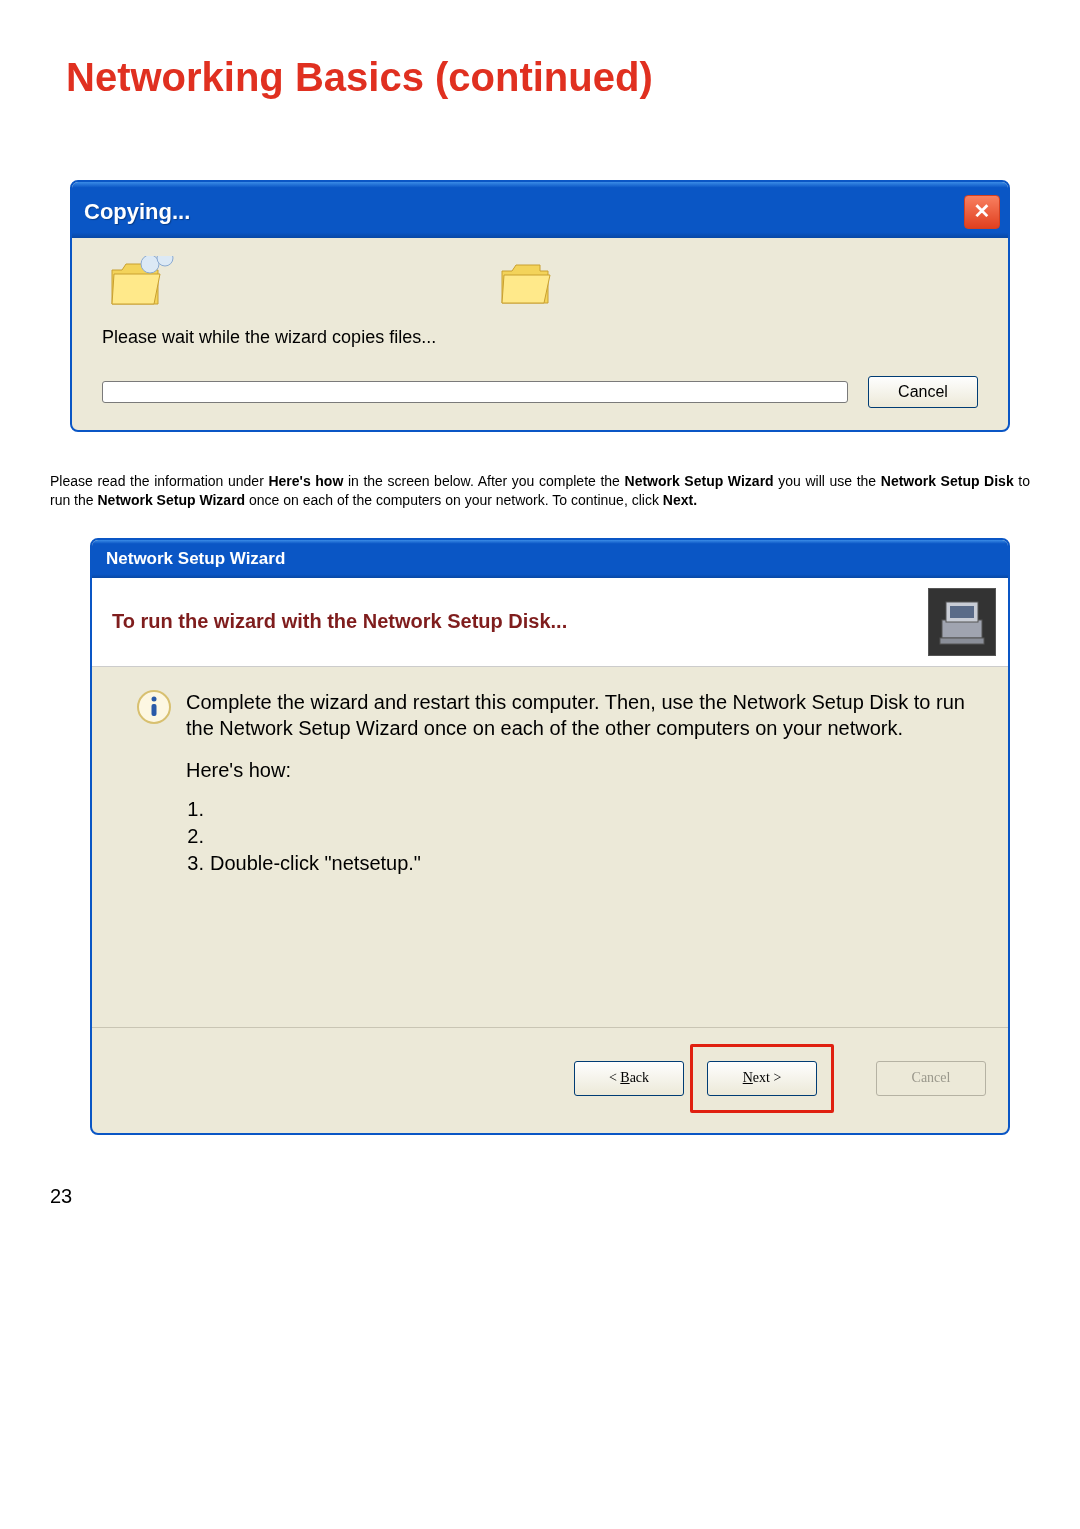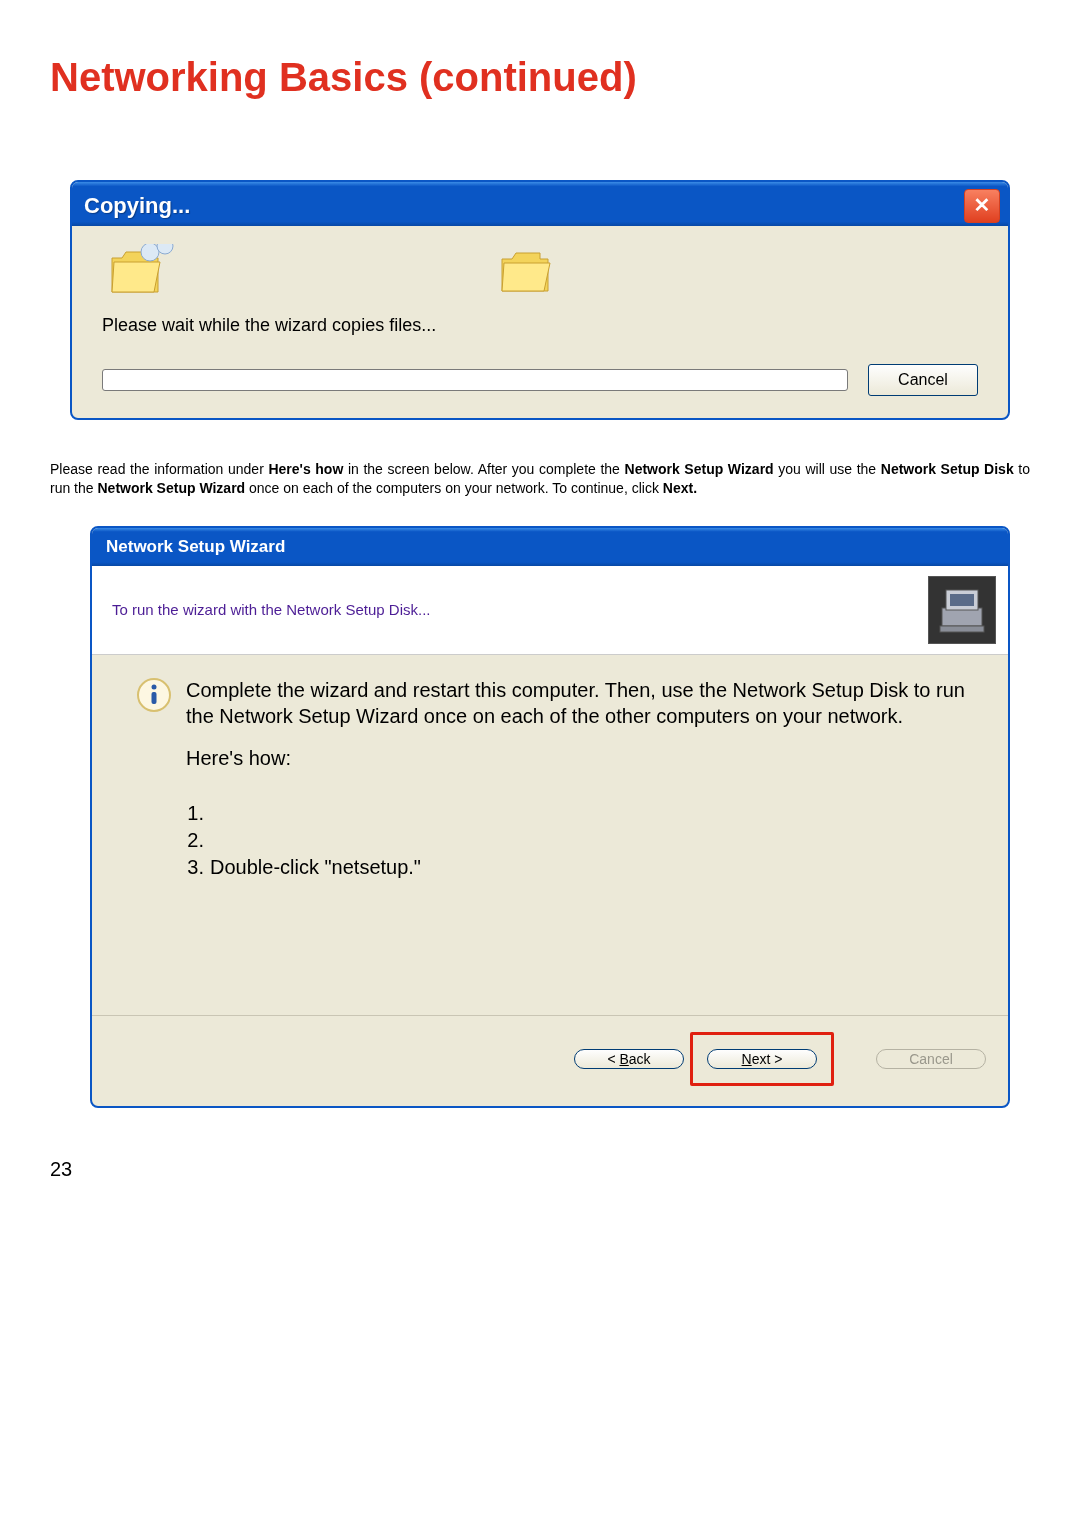--- a/index.html
+++ b/index.html
@@ -7,37 +7,37 @@
     font-family: Arial, Helvetica, sans-serif;
     background: #fff;
     width: 1080px;
     margin: 0 auto;
     padding: 0 50px;
   }
   .page-title {
     color: #e03020;
     font-size: 40px;
     font-weight: bold;
-    margin: 55px 0 80px 0;
+    margin: 55px 0 80px 16px;
   }
   
   .dlg1 {
     border: 2px solid #0a56c5;
     border-radius: 8px;
     overflow: hidden;
     margin: 0 20px 40px 20px;
     background: #ece9d8;
   }
   .dlg1-titlebar {
     display: flex;
     align-items: center;
     justify-content: space-between;
     background: linear-gradient(to bottom, #3a8be6 0%, #0a56c5 10%, #0a56c5 90%, #0848a5 100%);
     padding: 11px 8px 8px 12px;
-    height: 44px;
+    height: 56px;
   }
   .dlg1-title {
     color: #fff;
     font-size: 22px;
     font-weight: bold;
     text-shadow: 1px 1px 1px rgba(0,0,0,0.3);
   }
   .dlg1-close {
     width: 36px; height: 34px;
     border: 1px solid #d54020;
@@ -116,23 +116,23 @@
   .dlg2-header {
     display: flex;
     align-items: center;
     justify-content: space-between;
     background: #fff;
     padding: 10px 12px 10px 20px;
     border-bottom: 1px solid #ccc;
   }
   .dlg2-heading {
     font-family: Tahoma, sans-serif;
-    font-size: 15px;
-    font-weight: normal;
-    color: #4c1d95;
+    font-size: 20px;
+    font-weight: bold;
+    color: #7f1d1d;
   }
   .header-icon {
     width: 68px; height: 68px;
     background: #333;
     border: 1px solid #555;
     display: flex;
     align-items: center;
     justify-content: center;
   }
   .dlg2-body {
@@ -145,38 +145,38 @@
   .info-row {
     display: flex;
     gap: 14px;
     margin-bottom: 18px;
   }
   .info-icon {
     width: 36px; height: 36px;
     flex: none;
   }
   .info-text { flex: 1; line-height: 1.3; }
-  .heres-how { margin: 0 0 30px 50px; }
+  .heres-how { margin: 0 0 14px 50px; }
   .steps { margin-left: 50px; line-height: 1.35; }
   .steps .step-row { display: flex; gap: 6px; }
   .steps .step-row span:first-child { width: 18px; flex: none; text-align: right; }
   .dlg2-footer {
     display: flex;
     justify-content: flex-end;
     align-items: center;
     gap: 6px;
     padding: 16px 22px 20px;
     border-top: 1px solid #c9c5b4;
   }
   .wiz-btn {
-    width: 110px; height: 20px;
+    width: 110px; height: 35px;
     border: 1px solid #003c74;
-    border-radius: 15px;
+    border-radius: 3px;
     background: linear-gradient(to bottom, #fefefe, #ece9d8);
-    font-family: Liberation Sans, sans-serif;
+    font-family: Liberation Serif, serif;
     font-size: 14px;
     cursor: pointer;
   }
   .wiz-btn.disabled {
     color: #9a988c;
     border-color: #b5b2a3;
     background: #ece9d8;
     cursor: default;
   }
   .wiz-btn .ul { text-decoration: underline; }

